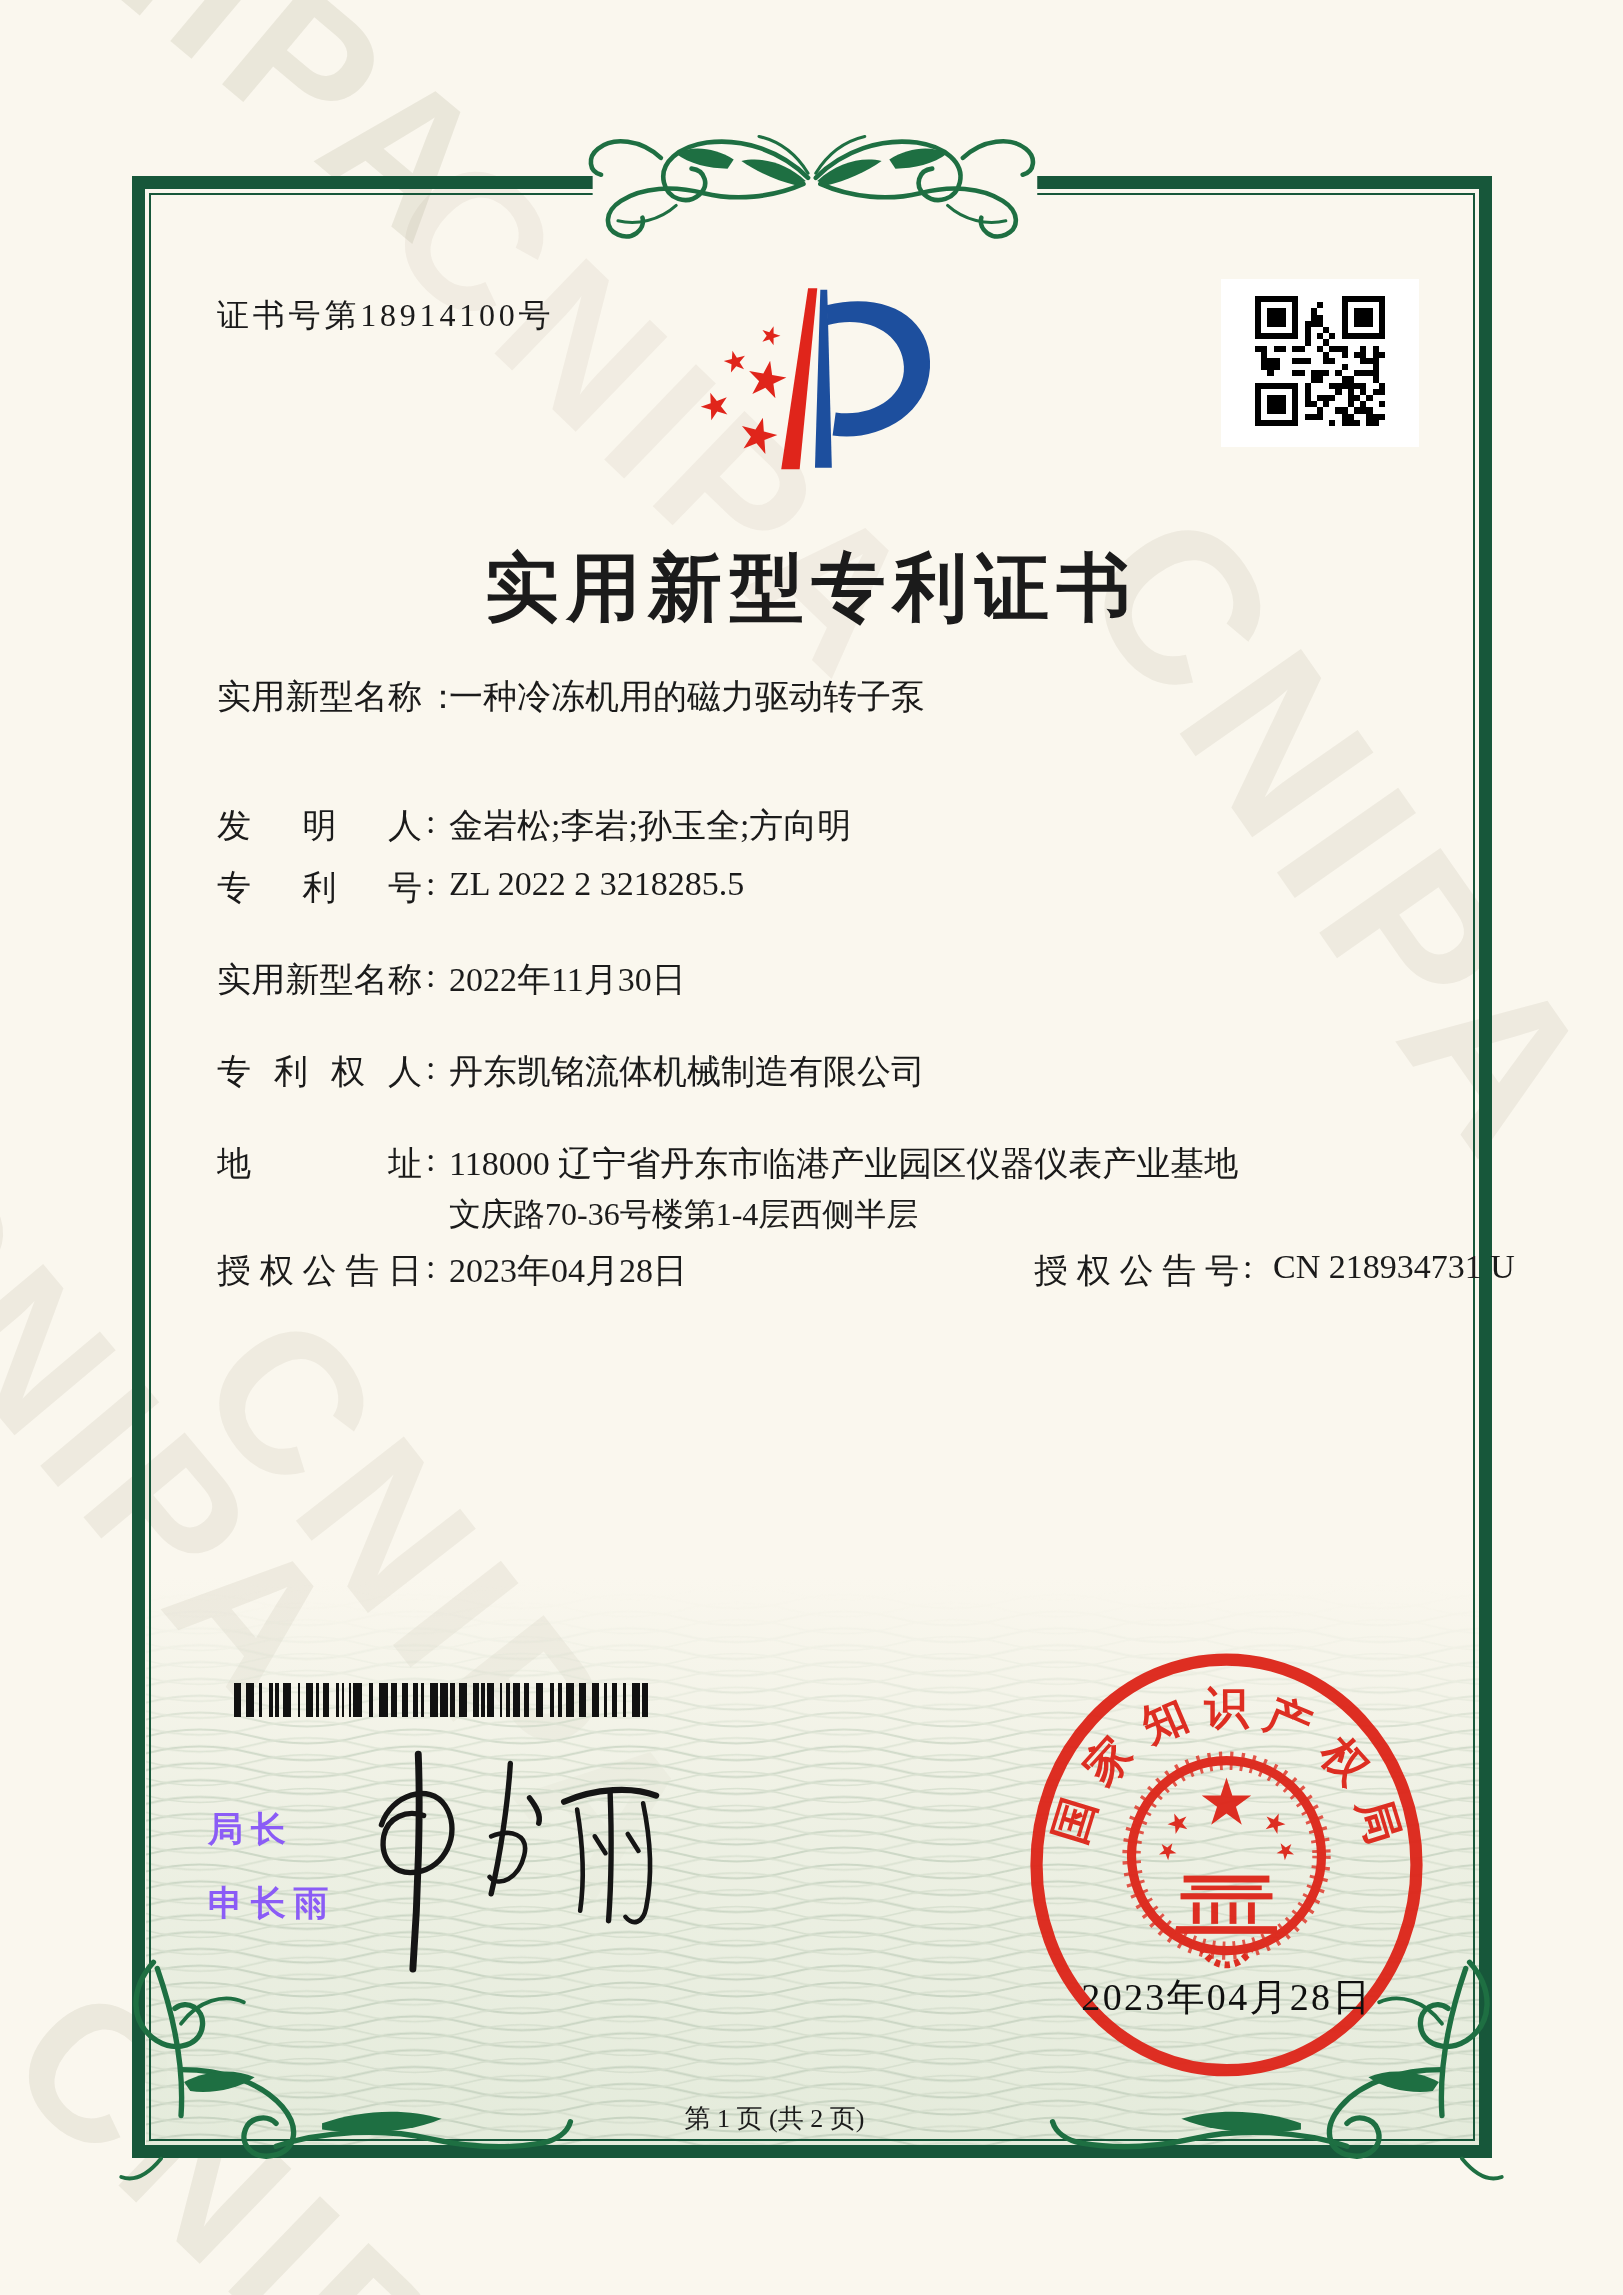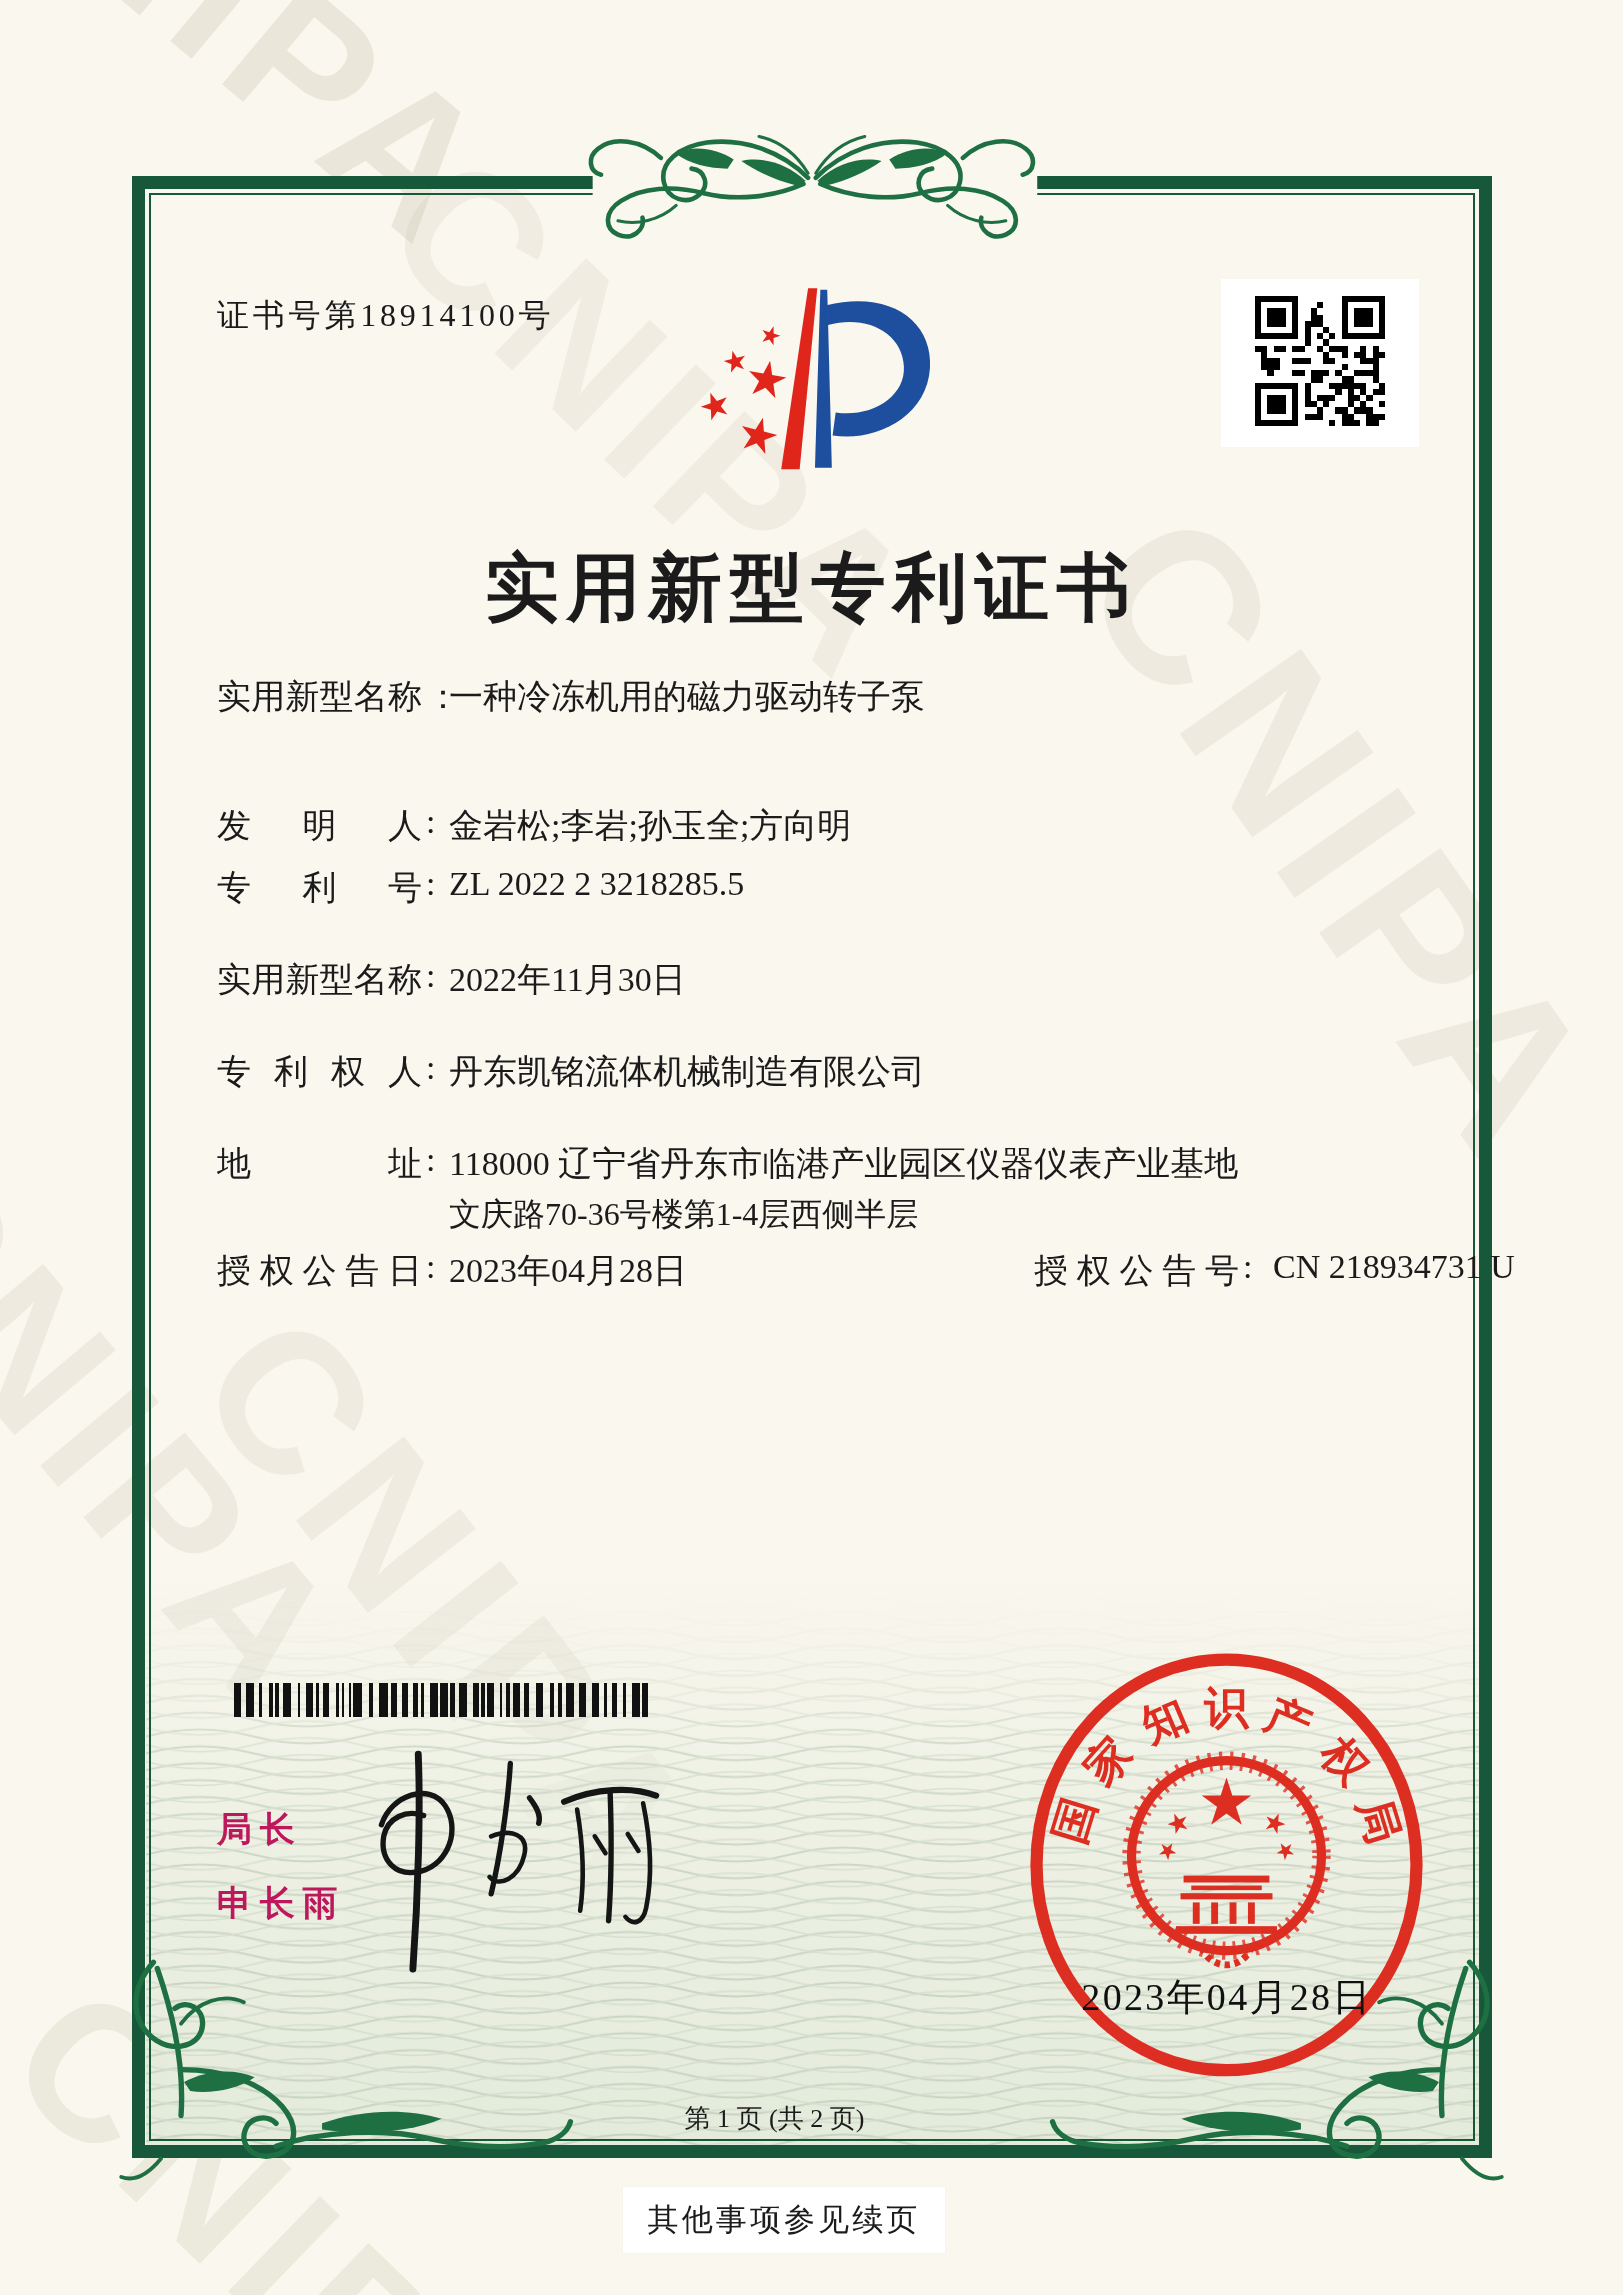--- a/index.html
+++ b/index.html
@@ -85,23 +85,23 @@
     text-align:justify;text-justify:inter-ideograph;
     text-indent:2.2em;z-index:5;
   }
   .barcode{
     position:absolute;left:234px;top:1683px;width:414px;height:34px;
     font-size:0;z-index:5;white-space:nowrap;overflow:hidden;
   }
   .barcode i{display:inline-block;height:34px;background:#111;}
   .barcode u{display:inline-block;height:34px;}
   .signer{
-    position:absolute;left:217px;z-index:5;
+    position:absolute;left:208px;z-index:5;
     font-family:"Liberation Sans","DejaVu Sans",sans-serif;
-    font-weight:bold;font-size:35px;letter-spacing:7.7px;color:#be185d;
+    font-weight:bold;font-size:35px;letter-spacing:7.7px;color:#8b5cf6;
   }
   .sig{position:absolute;left:330px;top:1725px;z-index:6;}
   .seal{position:absolute;left:1012px;top:1641px;z-index:6;}
   .seal-date{
     position:absolute;left:997px;top:1972px;width:460px;
     text-align:center;font-size:38px;letter-spacing:2.3px;color:#101010;z-index:7;
   }
   .pageno{
     position:absolute;left:598px;top:2101px;width:353px;text-align:center;
     font-size:26px;z-index:5;
@@ -464,18 +464,15 @@
         <rect x="1604" y="2481" width="9" height="28"></rect>
         <rect x="1628" y="2481" width="9" height="28"></rect>
         <rect x="1534" y="2512" width="132" height="10"></rect>
         <path d="M1568,2540 A34,34 0 0 0 1632,2540" fill="none" stroke="#dd2418" stroke-width="9" stroke-dasharray="7 6"></path>
       </g>
     </g>
   </svg>
   <div class="seal-date">2023年04月28日</div>
 
   <div class="pageno">第 1 页 (共 2 页)</div>
-  <div class="notebox">
-    <span>其他事项参见续页</span>
-  </div>
 
 </div>
 
 
 </body></html>

